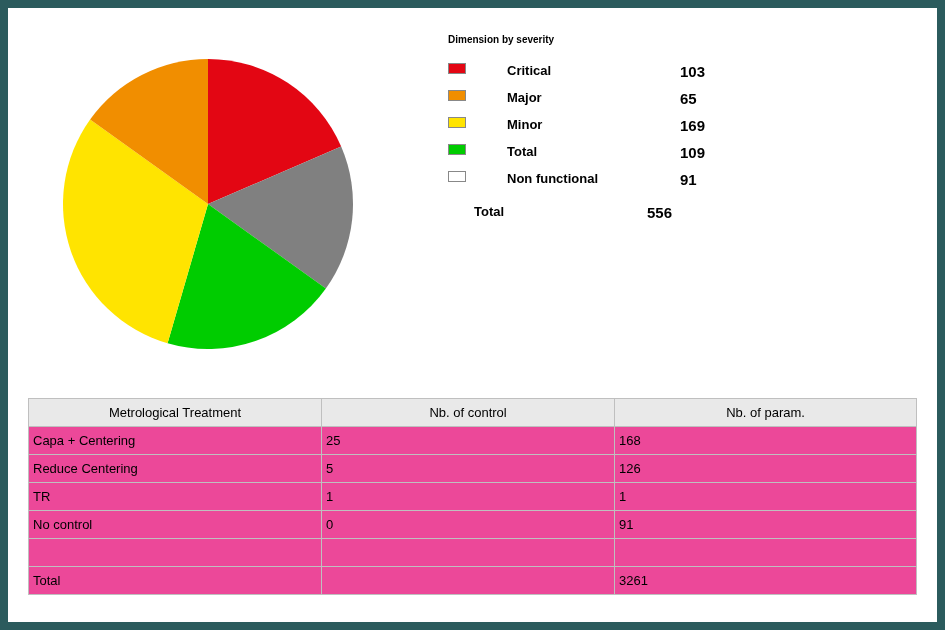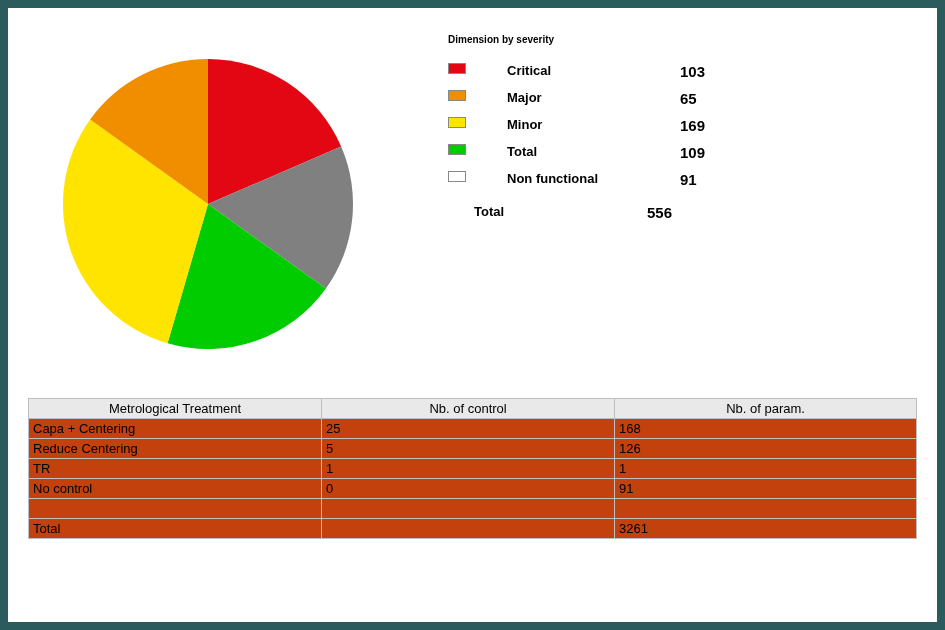--- a/index.html
+++ b/index.html
@@ -72,32 +72,32 @@
   table.data {
     border-collapse: collapse;
     width: 100%;
     margin-top: 44px;
     table-layout: fixed;
   }
   table.data th, table.data td {
     border: 1px solid #bfbfbf;
     font-size: 13px;
     padding: 2px 4px;
-    height: 20px;
+    height: 28px;
     box-sizing: border-box;
     overflow: hidden;
     white-space: nowrap;
   }
   table.data th {
     background: #e9e9e9;
     font-weight: normal;
     text-align: center;
   }
   table.data td {
-    background: #c2410c;
+    background: #ec4899;
     text-align: left;
   }
   table.data col.c1 { width: 33%; }
   table.data col.c2 { width: 33%; }
   table.data col.c3 { width: 34%; }
 </style>
 </head>
 <body>
 
 <div class="frame">

